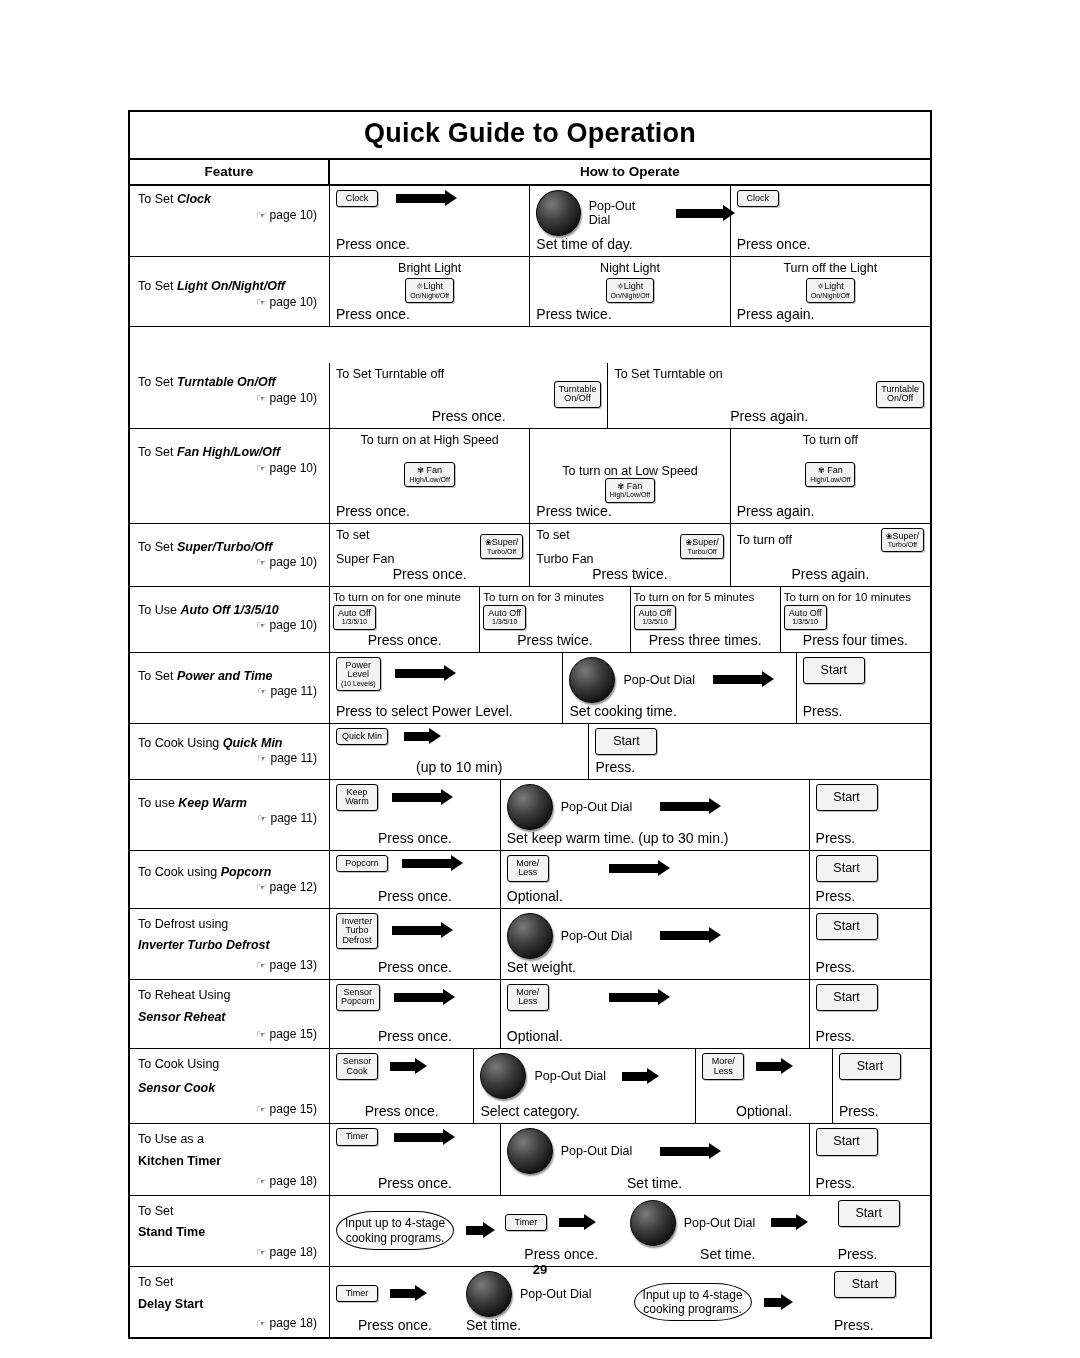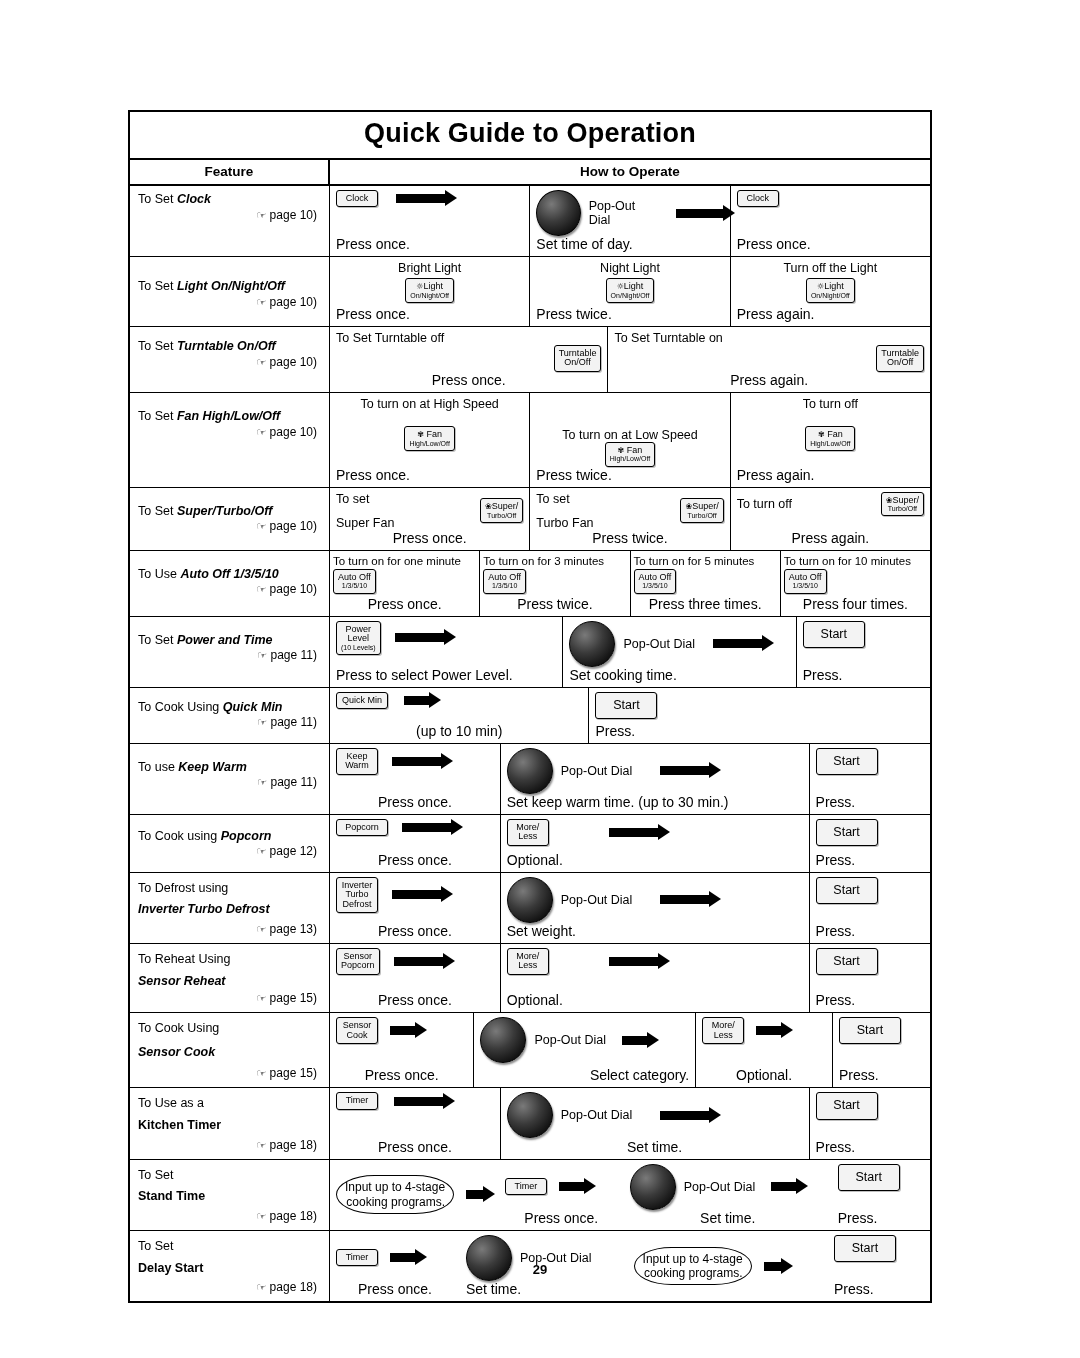--- a/index.html
+++ b/index.html
@@ -107,21 +107,21 @@
   .arrow.a2 { width:50px; }
   .arrow.a3 { width:26px; }
   .arrow.a4 { width:18px; }
 
   .label { font-size:12.5px; }
   .brace {
     display:inline-block;
     border:1px solid #000;
     border-radius:50%/30px;
     padding:4px 8px;
-    font-size:12px; line-height:1.2; text-align:right;
+    font-size:12px; line-height:1.2; text-align:center;
   }
 
   .pgnum {
     position:absolute; left:0; right:0; top:1262px;
     text-align:center; font-size:13px; font-weight:bold;
   }
 
   .r-label-row { display:flex; align-items:center; justify-content:space-between; }
 
   .press { font-size:14px; }
@@ -207,21 +207,21 @@
             <span class="btn">
                 <span class="l1"><span class="gi">☼</span><span>Light</span></span>
                 <span class="l3">On/Night/Off</span>
               </span>
           </div>
           <div class="cell-bot press">Press again.</div>
         </div>
       </div>
     </div>
 
-    <div class="row" style="min-height:58px;">
+    <div class="row" style="min-height:58px;margin-top:36px;">
       <div class="feature" style="padding-top:12px;">
         <span>To Set </span><span class="ital">Turntable On/Off</span>
         <span class="pg"><span class="hand">☞</span> <span>page 10</span>)</span>
       </div>
       <div class="ops">
         <div class="cell" style="flex:1.2;">
           <div class="cell-top">To Set Turntable off</div>
           <div class="cell-mid" style="justify-content:flex-end;">
             <span class="btn">
                 <span class="l1">Turntable</span>
@@ -600,21 +600,21 @@
             <span class="arrow a3"></span>
           </div>
           <div class="cell-bot press" style="text-align:center;">Press once.</div>
         </div>
         <div class="cell" style="flex:1.35;">
           <div class="cell-mid" style="justify-content:flex-start;gap:8px;">
             <span class="dial"></span>
             <span class="label">Pop-Out Dial</span>
             <span class="arrow a3" style="margin-left:8px;"></span>
           </div>
-          <div class="cell-bot press" style="text-align:right;">Select category.</div>
+          <div class="cell-bot press" style="text-align:left;">Select category.</div>
         </div>
         <div class="cell" style="flex:0.8;">
           <div class="cell-mid" style="justify-content:flex-start;gap:12px;">
             <span class="btn">
                 <span class="l1">More/</span>
                 <span class="l2">Less</span>
               </span>
             <span class="arrow a3"></span>
           </div>
           <div class="cell-bot press" style="text-align:center;">Optional.</div>

